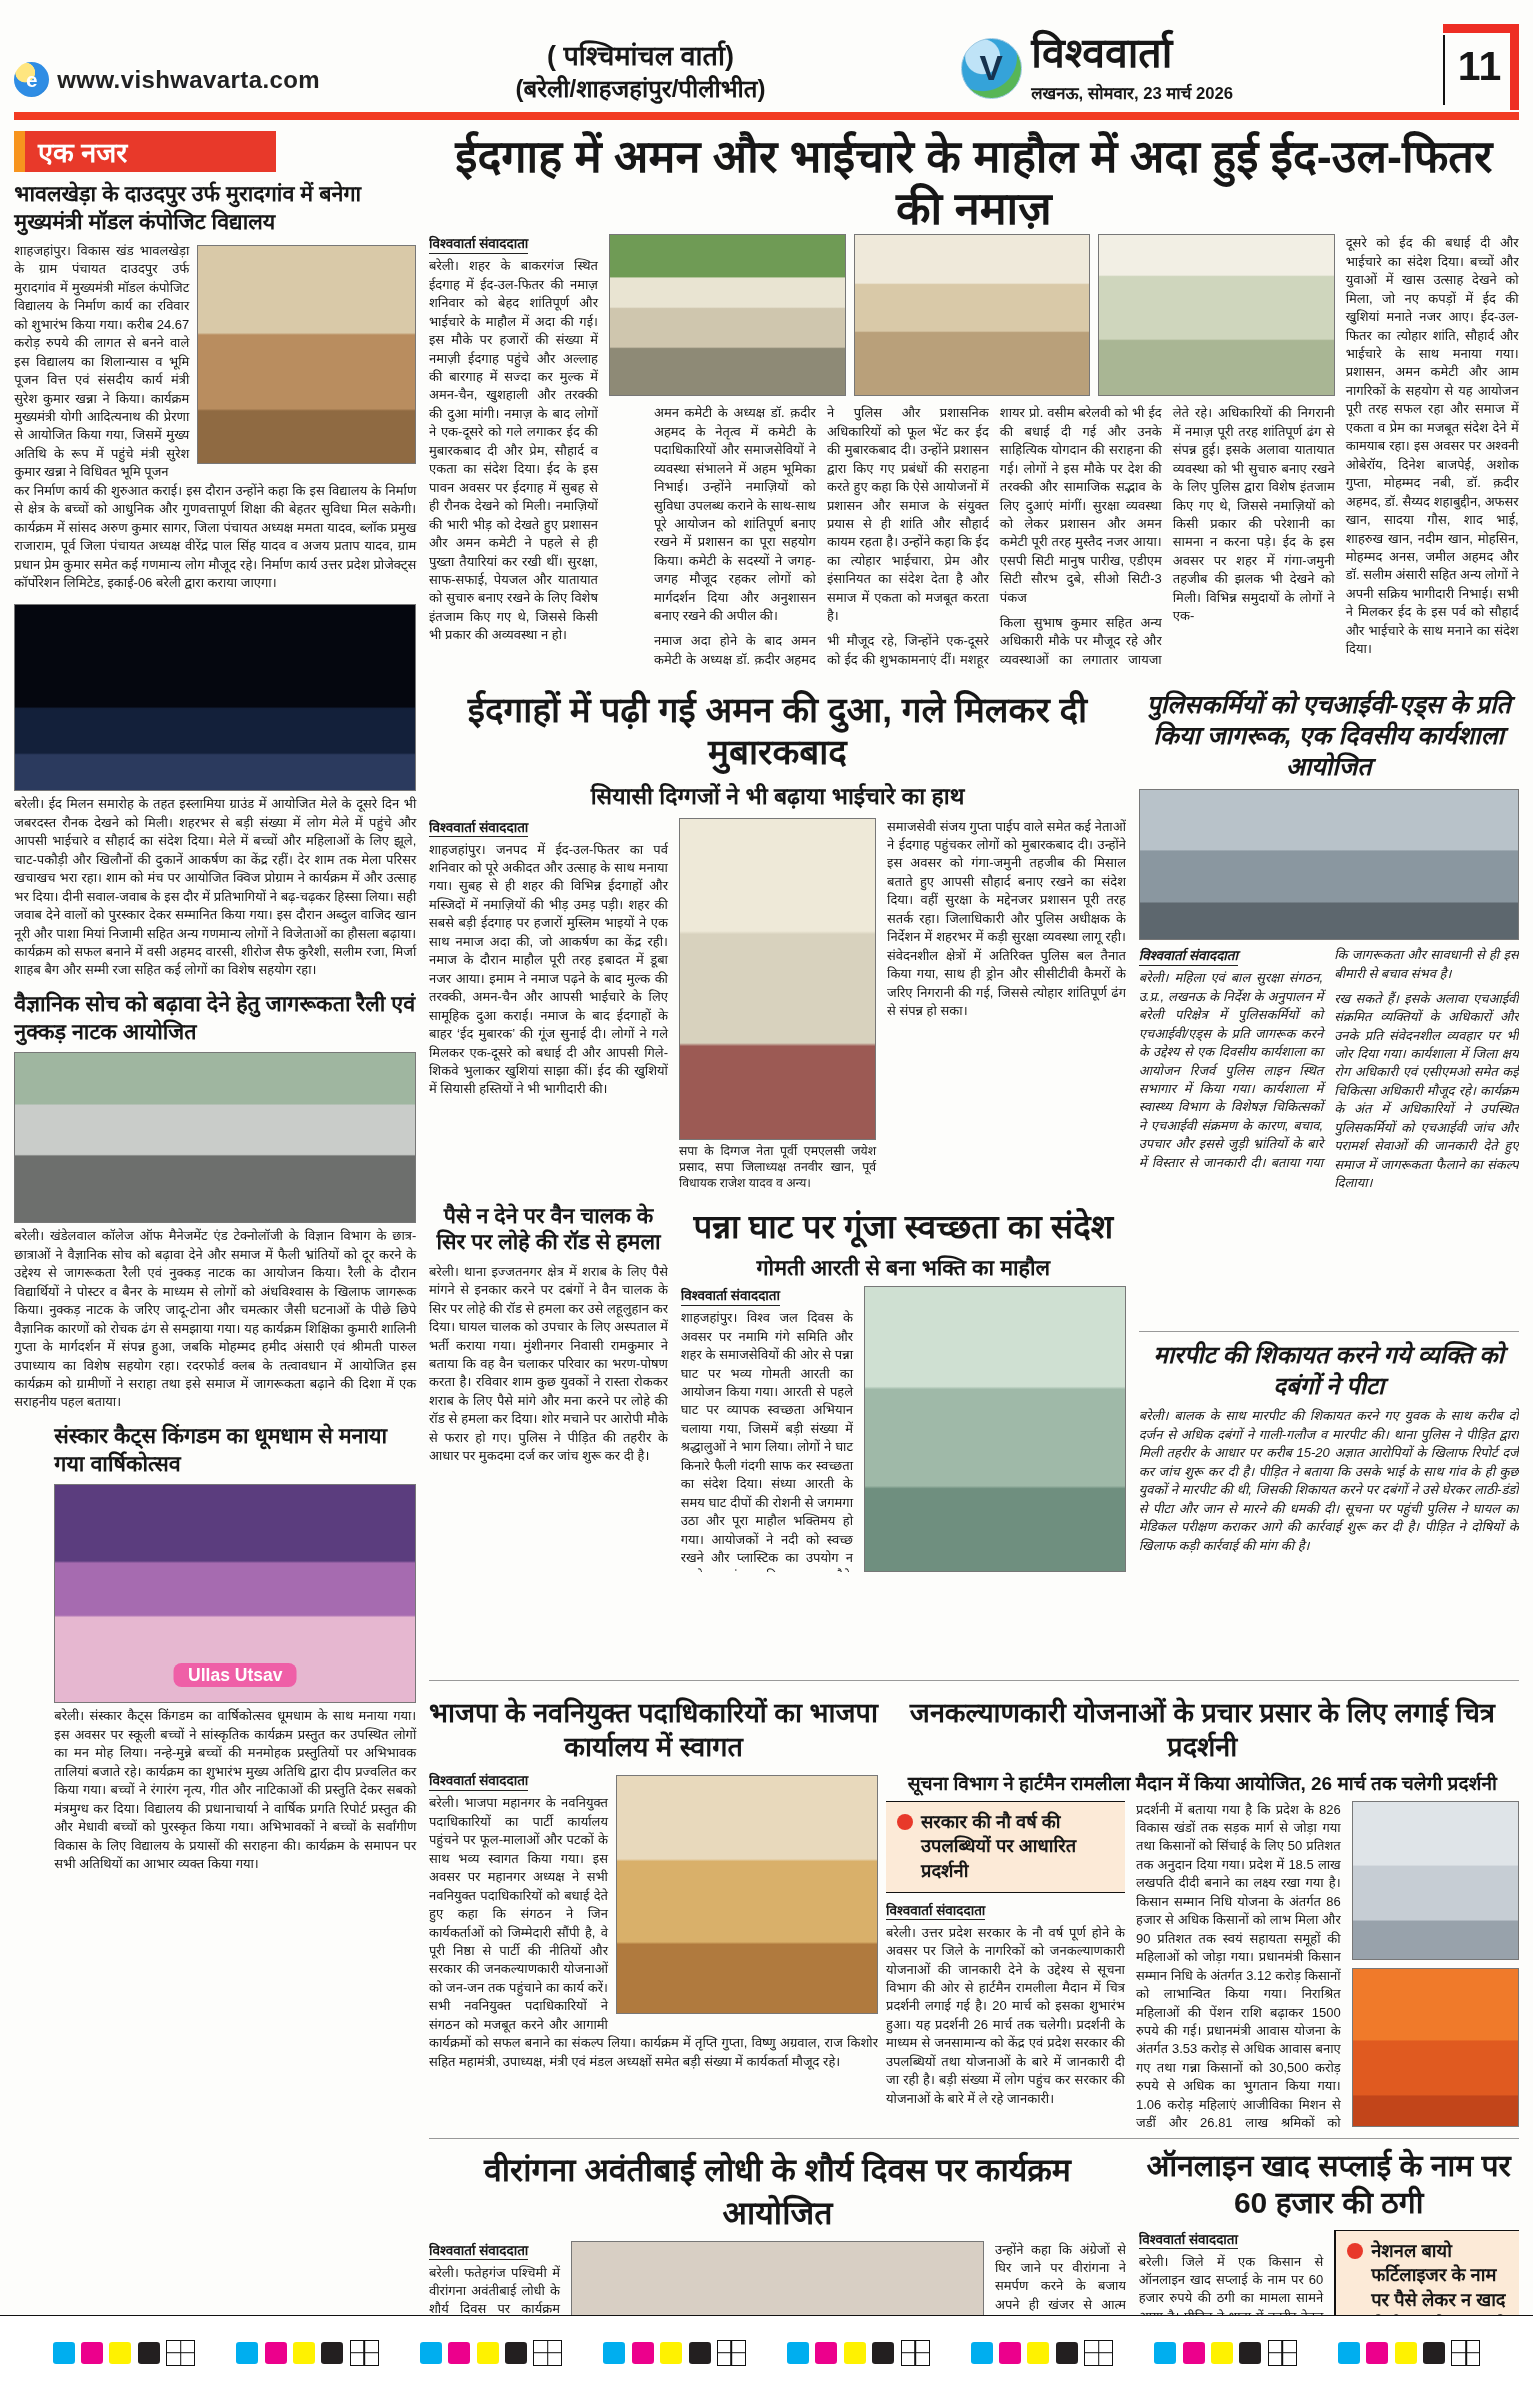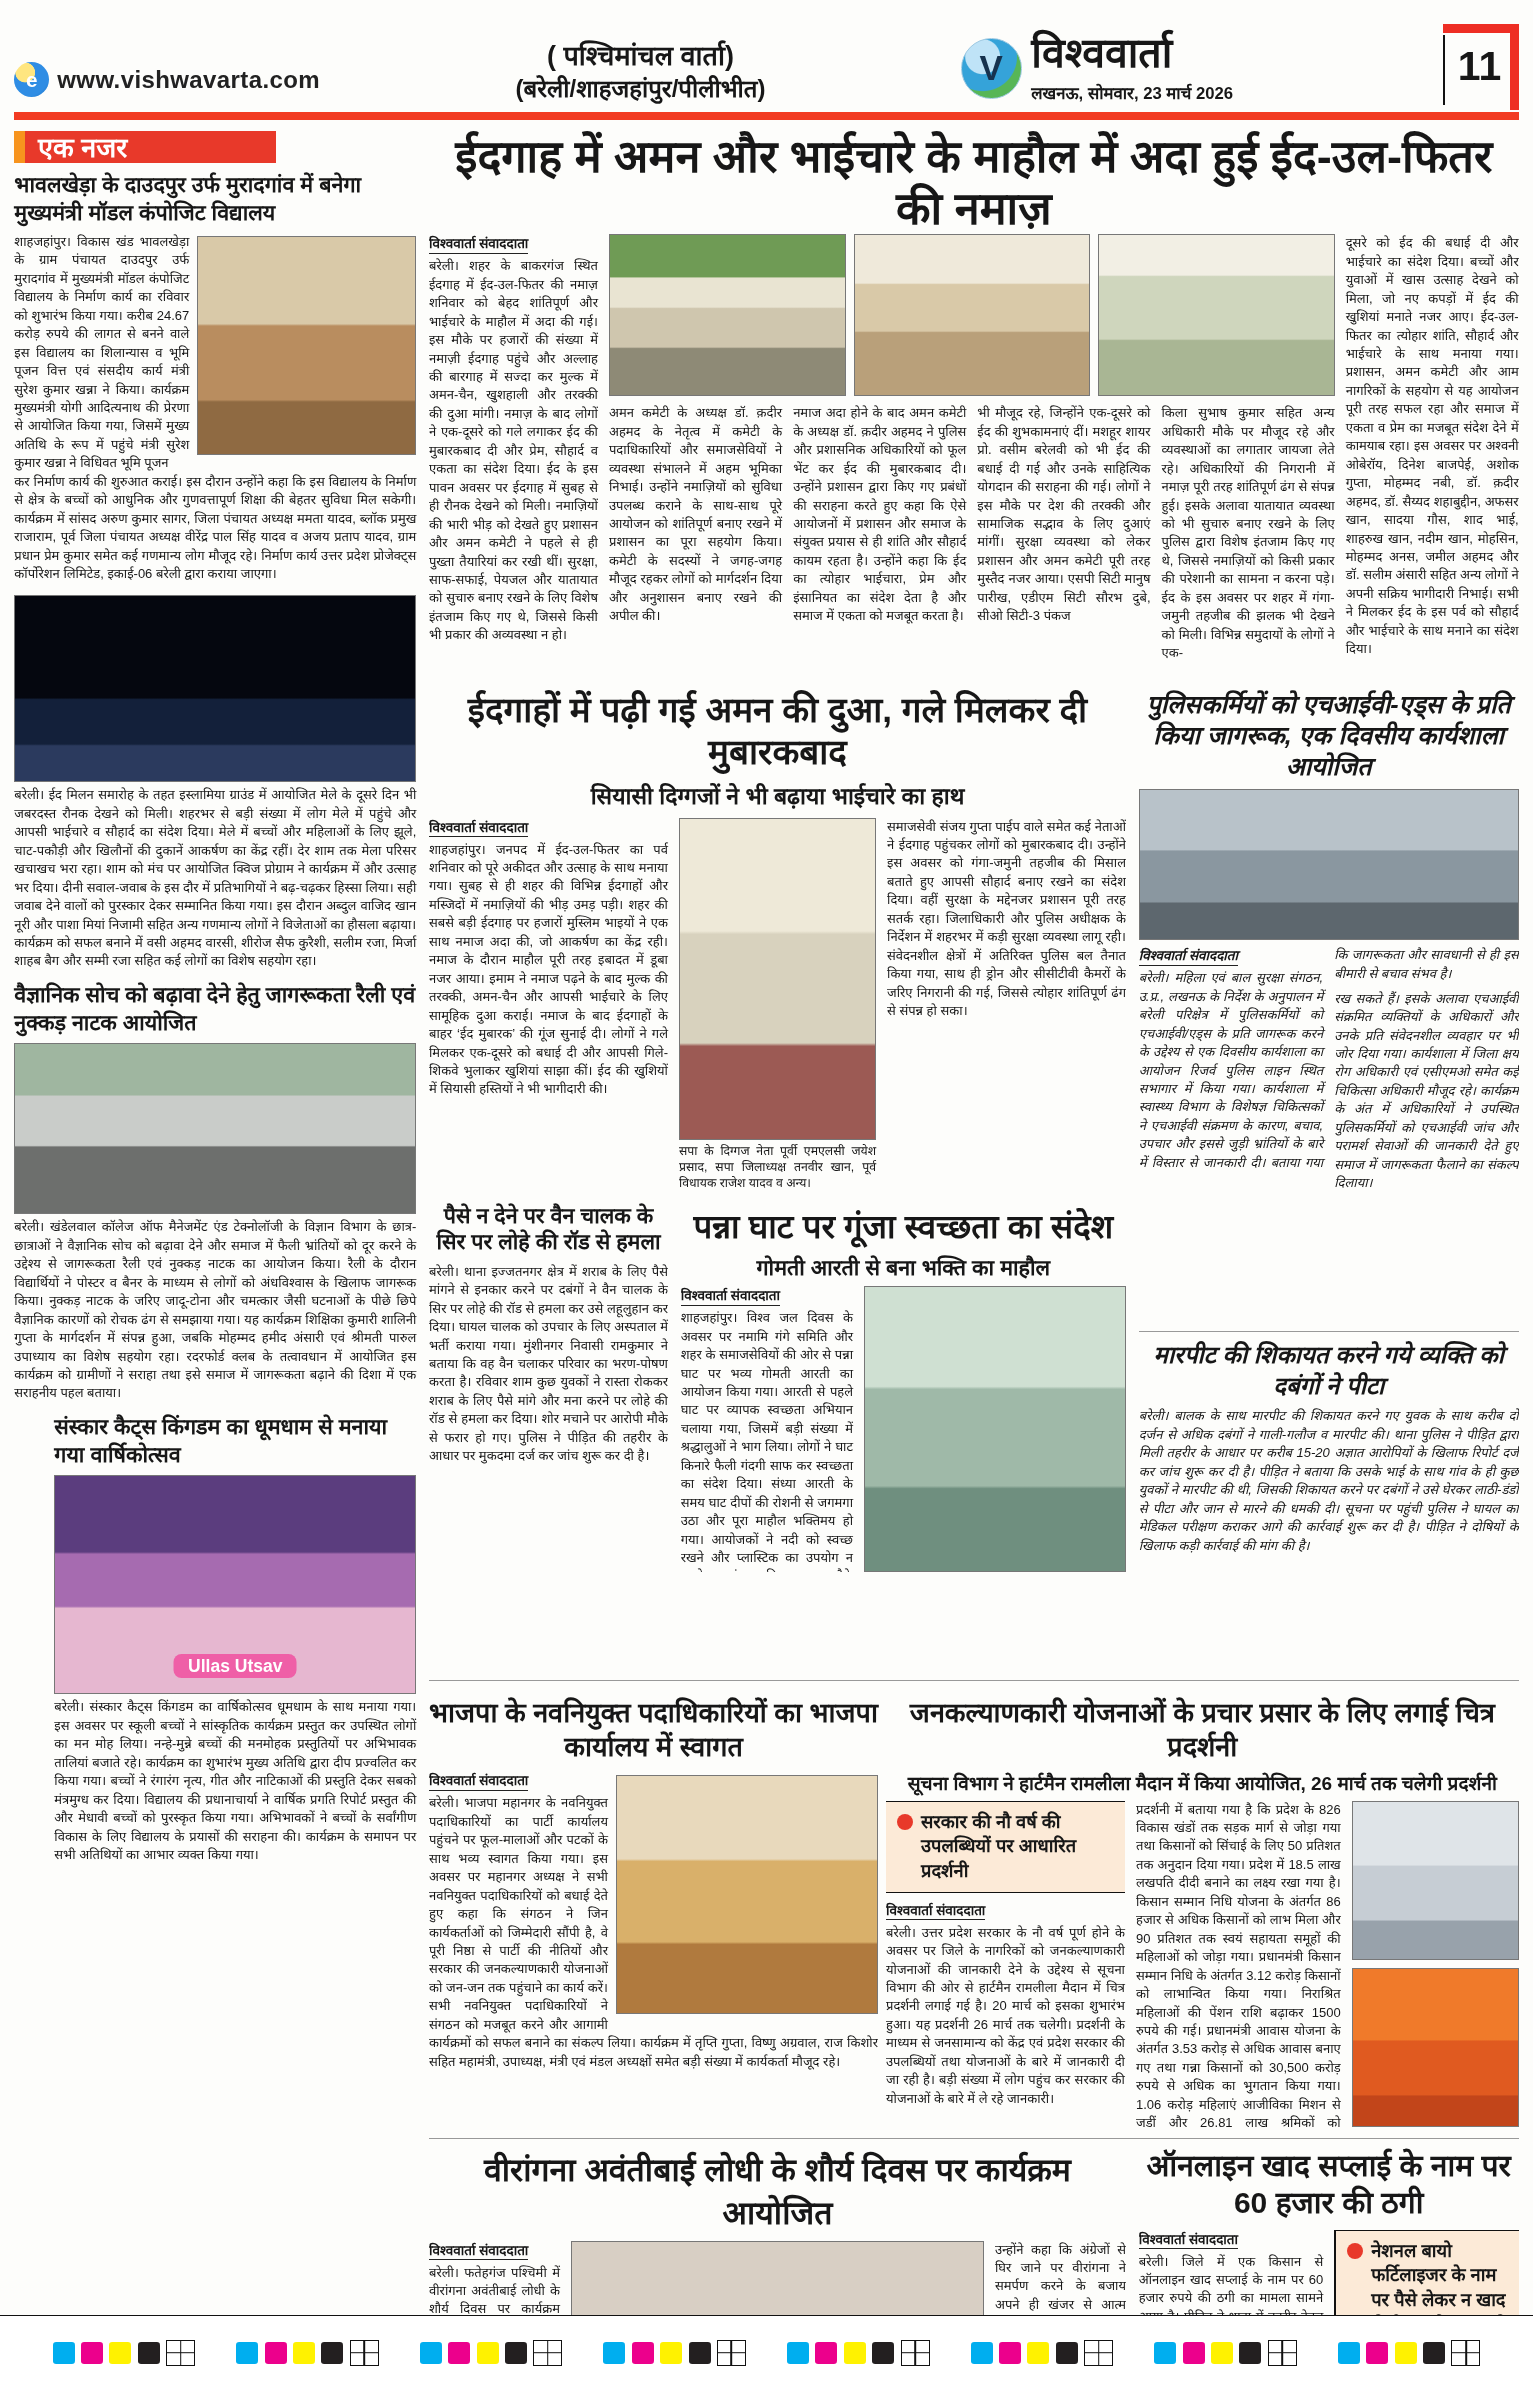--- a/index.html
+++ b/index.html
@@ -34,39 +34,39 @@
   
   .content{display:flex;gap:12.7px;margin-top:6.4px;}
   .aside{width:402px;flex:0 0 402px;}
   .main{flex:1;min-width:0;}
   h1,h2,h3,p{margin:0;}
   .body-txt{font-size:13px;line-height:1.42;text-align:justify;}
   .byline{font-weight:800;font-size:13.5px;border-bottom:1.6px solid #222;display:inline-block;padding-bottom:0.8px;margin-bottom:3.2px;}
   .photo{border:0.8px solid #777;box-sizing:border-box;position:relative;overflow:hidden;}
   .caption{font-size:12.3px;line-height:1.3;margin-top:3.2px;text-align:justify;}
   
-  .eknazar{display:flex;height:32px;margin:4.8px 0 9.5px 0;width:262px;}
+  .eknazar{display:flex;height:41px;margin:4.8px 0 9.5px 0;width:262px;}
   .eknazar .orange{width:11px;background:#f7941e;}
   .eknazar .red{flex:1;background:#e8392a;color:#fff;font-size:27px;font-weight:900;
     display:flex;align-items:center;padding-left:12.7px;}
   .side-h{font-size:21.5px;font-weight:800;line-height:1.3;margin:8px 0 4.8px 0;}
   .side-photo{width:100%;margin:4.8px 0;}
   .ph-label{position:absolute;left:50%;transform:translateX(-50%);bottom:14.3px;
     background:rgba(240,80,160,.85);color:#fff;font-size:17.5px;font-weight:800;
     padding:1.6px 14.3px;border-radius:8px;white-space:nowrap;}
   
   .h-lead{font-size:45px;font-weight:900;text-align:center;line-height:1.15;margin-top:4.8px;}
   .sub-lead{font-size:24px;font-weight:800;text-align:center;margin:9.5px 0 8px 0;}
   .lead-grid{display:flex;gap:11px;height:445px;overflow:hidden;}
   .lead-colL{width:169px;flex:0 0 169px;}
   .lead-colR{width:173px;flex:0 0 173px;}
   .lead-center{flex:1;min-width:0;display:flex;flex-direction:column;gap:8px;}
   .lead-photos{display:flex;gap:8px;height:162px;}
   .lead-photos .photo{flex:1;}
-  .lead-body4{column-count:4;column-gap:11px;flex:1;overflow:hidden;}
+  .lead-body4{column-count:4;column-gap:11px;flex:1;overflow:hidden;margin-left:45px;}
   
   .band2{display:flex;gap:12.7px;margin-top:9.5px;}
   .b2-left{flex:1;min-width:0;}
   .b2-right{width:380px;flex:0 0 380px;font-style:italic;}
   .h-dua{font-size:35px;font-weight:900;text-align:center;line-height:1.2;}
   .sub-dua{font-size:23px;font-weight:700;text-align:center;margin:6.4px 0;}
   .dua-grid{display:flex;gap:11px;height:374px;overflow:hidden;margin-top:3.2px;}
   .dua-col{width:239px;flex:0 0 239px;}
   .dua-photo{flex:1;display:flex;flex-direction:column;}
   .dua-photo .photo{flex:1;}

